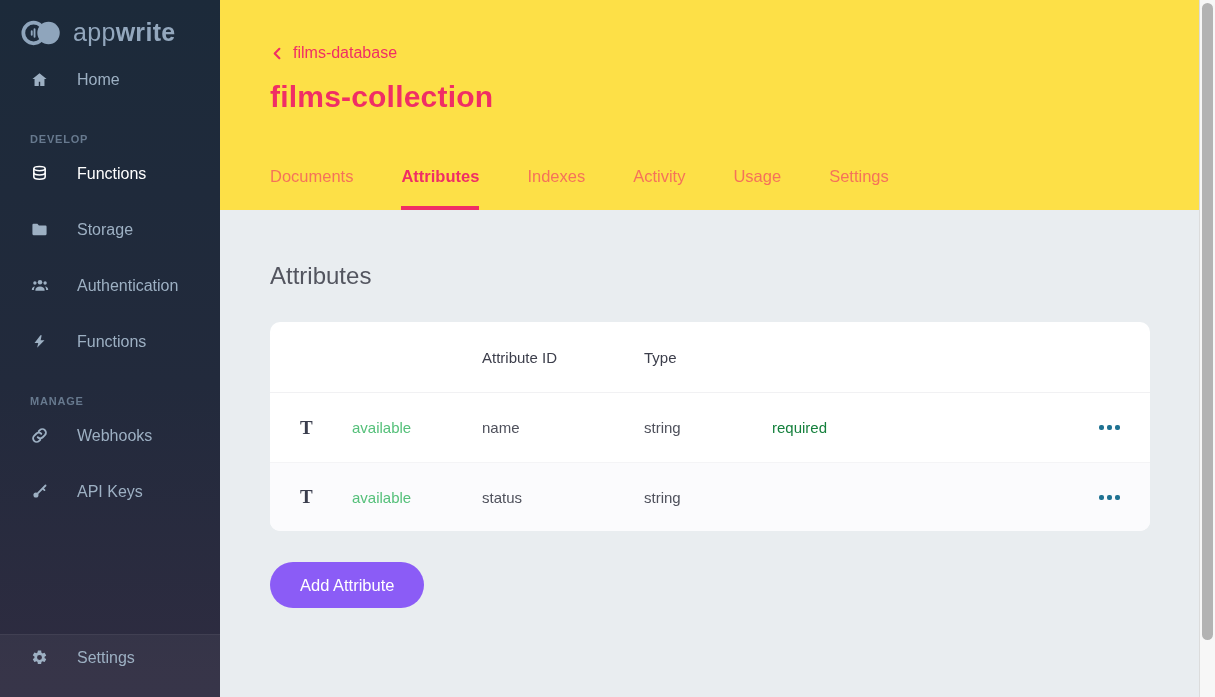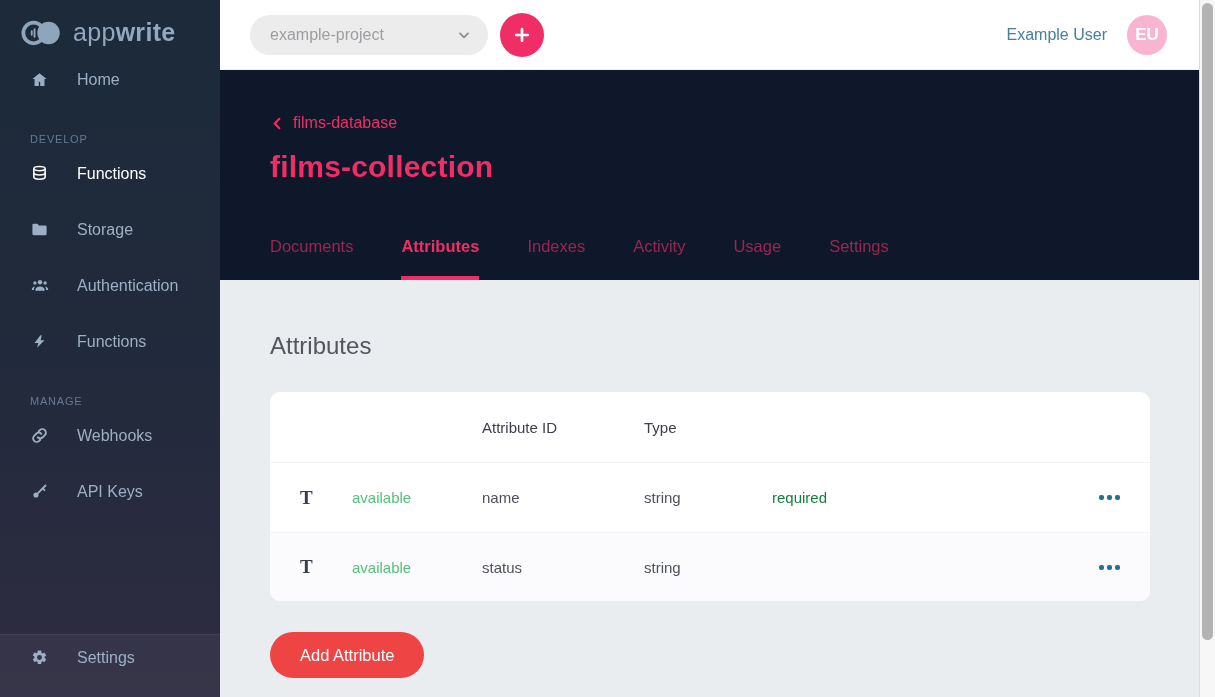--- a/index.html
+++ b/index.html
@@ -13,42 +13,42 @@
   .logo { display:flex; align-items:center; gap:9px; padding:18px 12px 0 20px; }
   .logo-text { font-size:25px; color:#93a7bd; letter-spacing:.3px; }
   .logo-text b { font-weight:700; }
   .nav { margin-top:24px; }
   .nav-item { display:flex; align-items:flex-start; gap:28px; height:32px; padding:0 30px;
     margin-bottom:24px; font-size:16px; color:#9db0c3; cursor:pointer; }
   .nav-item .ic { width:19px; display:flex; justify-content:center; color:#9db0c3; }
   .nav-item.active { color:#ffffff; }
   .nav-item.active .ic { color:#ffffff; }
   .section-label { padding:0 30px; margin:30px 0 20px; font-size:11px; letter-spacing:.8px;
-    color:#67798e; font-weight:400; }
+    color:#67798e; font-weight:700; }
   .sidebar-footer { position:absolute; left:0; right:0; bottom:0; background:rgba(255,255,255,.045);
     border-top:1px solid rgba(255,255,255,.06); padding:14px 0 16px; }
   .sidebar-footer .nav-item { margin-bottom:0; }
 
   
   .main { flex:1; display:flex; flex-direction:column; height:100%; }
 
   .topbar { height:70px; min-height:70px; background:#ffffff; display:flex; align-items:center;
     padding:0 48px 0 30px; border-bottom:1px solid #f3edef; }
   .project-pill { width:238px; height:40px; background:#ececec; border-radius:21px;
     display:flex; align-items:center; justify-content:space-between; padding:0 16px 0 20px;
     color:#9b9da0; font-size:16px; cursor:pointer; }
   .add-circle { width:44px; height:44px; border-radius:50%; background:#f02e65; margin-left:12px;
     display:flex; align-items:center; justify-content:center; cursor:pointer; border:none; }
   .top-right { margin-left:auto; display:flex; align-items:center; }
   .user-link { color:#45809b; font-size:16px; cursor:pointer; }
   .avatar { width:40px; height:40px; border-radius:50%; background:#f8b4d1; color:#ffffff;
     font-weight:700; font-size:17px; display:flex; align-items:center; justify-content:center;
     margin-left:20px; cursor:pointer; }
 
-  .page-header { height:210px; min-height:210px; background:#0f172a; padding:44px 0 0 50px;
+  .page-header { height:210px; min-height:210px; background:#fde047; padding:44px 0 0 50px;
     display:flex; flex-direction:column; }
   .breadcrumb { display:flex; align-items:center; gap:8px; color:#f02e65; font-size:16px;
     cursor:pointer; width:max-content; }
   .page-title { margin-top:18px; font-size:30px; font-weight:700; color:#f02e65; letter-spacing:.2px; }
   .tabs { margin-top:auto; display:flex; gap:48px; }
   .tab { font-size:16.5px; color:rgba(240,46,101,.62); padding-bottom:20px; cursor:pointer;
     border-bottom:4px solid transparent; }
   .tab.active { color:#f02e65; font-weight:700; border-bottom-color:#f02e65; }
 
   .content { flex:1; background:#e9edf0; padding:0 65px 0 50px; }
@@ -61,21 +61,21 @@
   .trow.r1 { height:70px; border-bottom:1px solid #f4f4f6; }
   .trow.r2 { height:68px; background:#fbfbfd; }
   .cell { font-size:15px; color:#4f515c; }
   .type-glyph { font-family:"Liberation Serif", serif; font-weight:700; font-size:19px; color:#3a3d4d; }
   .status-available { color:#55c07a; font-size:15px; }
   .flag-required { color:#15803d; font-size:15px; }
   .row-menu { display:flex; gap:3px; justify-content:flex-end; cursor:pointer; padding:6px 0; }
   .row-menu i { width:5px; height:5px; border-radius:2px; background:#1f7292; display:block; }
 
   .add-btn { display:inline-block; margin-top:31px; height:46px; line-height:46px; padding:0 30px;
-    background:#ef4444; color:#ffffff; font-size:16.5px; border:none; border-radius:24px;
+    background:#8b5cf6; color:#ffffff; font-size:16.5px; border:none; border-radius:24px;
     cursor:pointer; font-family:inherit; }
 
   
   .scrollbar { position:absolute; top:0; right:0; width:16px; height:697px; background:#f7f7f7;
     border-left:1px solid #dcdcdc; z-index:20; }
   .scrollbar-thumb { position:absolute; left:2px; right:2px; top:3px; height:637px;
     background:#b3b3b3; border-radius:6px; }
 </style>
 </head>
 <body>
@@ -175,41 +175,20 @@
               <path d="M19.14 12.94a7 7 0 000-1.88l2.03-1.58a.5.5 0 00.12-.64l-1.92-3.32a.5.5 0 00-.61-.22l-2.39.96a7 7 0 00-1.62-.94l-.36-2.54A.5.5 0 0013.9 2h-3.8a.5.5 0 00-.5.42l-.36 2.54c-.59.24-1.13.56-1.62.94l-2.39-.96a.5.5 0 00-.61.22L2.7 8.48a.5.5 0 00.12.64l2.03 1.58a7 7 0 000 1.88L2.82 14.16a.5.5 0 00-.12.64l1.92 3.32c.13.22.39.31.61.22l2.39-.96c.49.38 1.03.7 1.62.94l.36 2.54a.5.5 0 00.5.42h3.8a.5.5 0 00.5-.42l.36-2.54c.59-.24 1.13-.56 1.62-.94l2.39.96c.22.09.48 0 .61-.22l1.92-3.32a.5.5 0 00-.12-.64l-2.03-1.58zM12 15.5A3.5 3.5 0 1115.5 12 3.5 3.5 0 0112 15.5z"></path>
             </svg>
         </span>
         <span>Settings</span>
       </div>
     </div>
   </aside>
 
   <div class="main">
 
-    <div class="topbar">
-      <div class="project-pill">
-        <span>example-project</span>
-        <span style="display:flex;">
-          <svg width="16" height="16" viewBox="0 0 24 24" fill="none" stroke="#8a8a8a" stroke-width="2.6" stroke-linecap="round" stroke-linejoin="round">
-              <path d="M6 9.5l6 6 6-6"></path>
-            </svg>
-        </span>
-      </div>
-      <button class="add-circle">
-        <span style="display:flex;">
-          <svg width="20" height="20" viewBox="0 0 24 24" fill="none" stroke="#ffffff" stroke-width="3.2" stroke-linecap="round">
-              <path d="M12 5v14M5 12h14"></path>
-            </svg>
-        </span>
-      </button>
-      <div class="top-right">
-        <span class="user-link">Example User</span>
-        <span class="avatar">EU</span>
-      </div>
-    </div>
 
     <div class="page-header">
       <div class="breadcrumb">
         <span style="display:flex;">
           <svg width="15" height="15" viewBox="0 0 24 24" fill="none" stroke="#f02e65" stroke-width="3.4" stroke-linecap="round" stroke-linejoin="round">
               <path d="M15 4.5 7.5 12l7.5 7.5"></path>
             </svg>
         </span>
         <span>films-database</span>
       </div>

